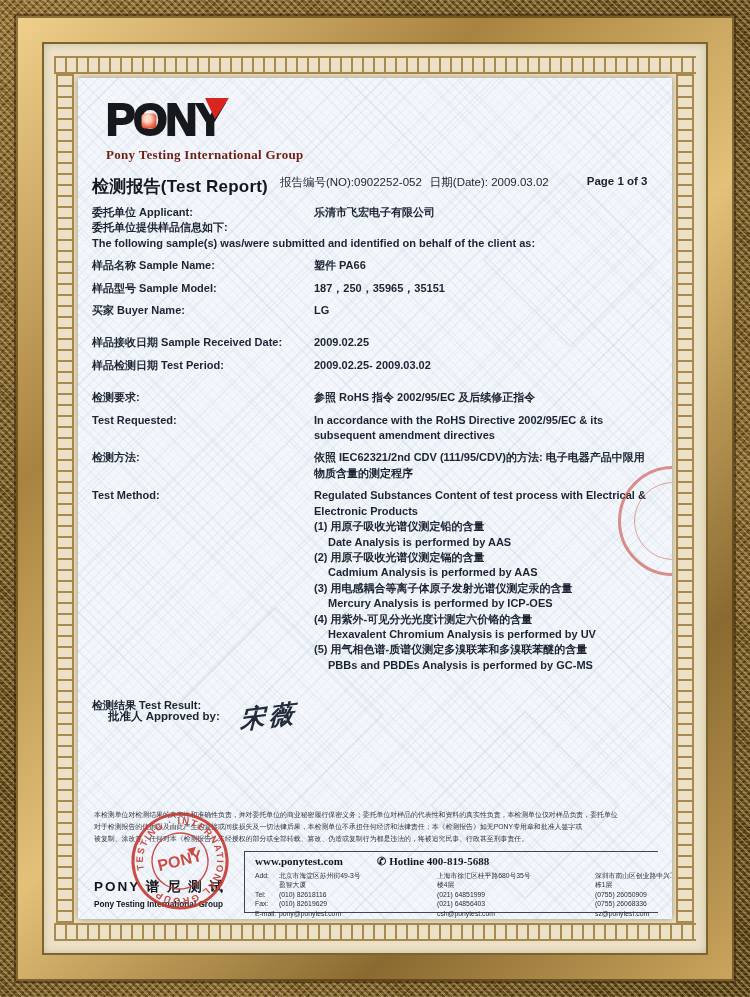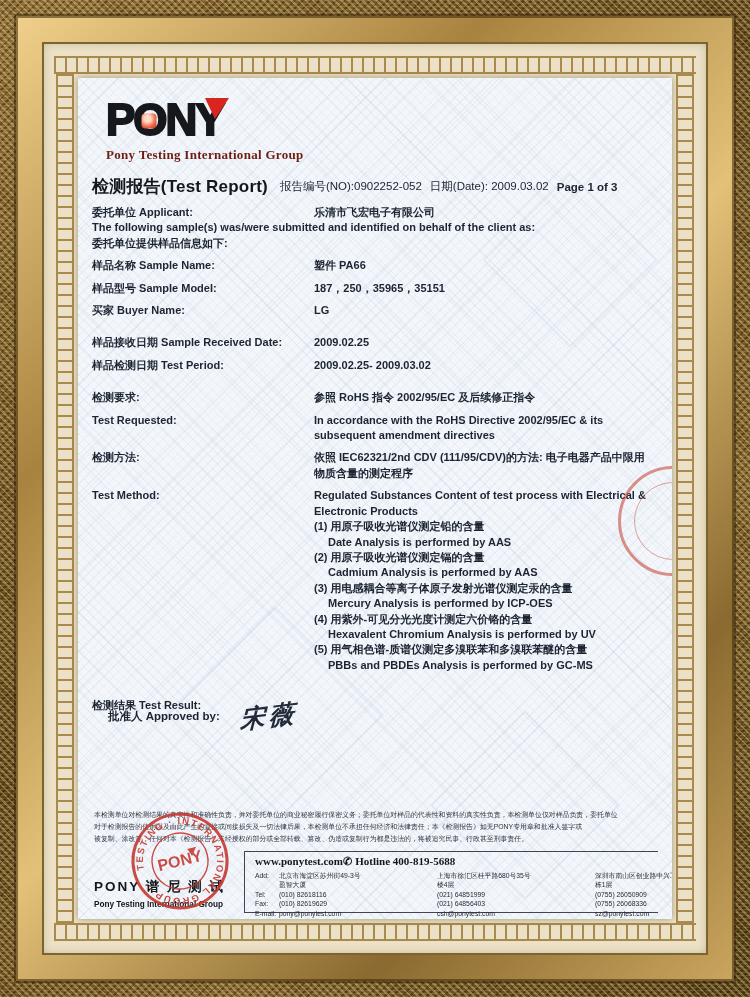--- a/index.html
+++ b/index.html
@@ -53,25 +53,25 @@
     -webkit-text-stroke:2px #16181c;display:flex;}
   .logo-letter{position:relative;display:inline-block;}
   .o-dot{position:absolute;left:50%;top:52%;width:15px;height:15px;border-radius:4px;
     transform:translate(-50%,-50%);
     background:radial-gradient(circle at 40% 35%, #ffd9c4 0 25%, #ef6a4e 60%, #c62b1c 100%);}
   .y-tri{position:absolute;top:0;right:-6px;line-height:0;}
   .logo-tagline{font-family:"Liberation Serif", serif;font-weight:bold;font-size:13px;
     color:#6e1d12;margin-top:5px;letter-spacing:.3px;}
 
   
-  .title-row{display:flex;align-items:center;margin:12px 16px 0 14px;white-space:nowrap;}
+  .title-row{display:flex;align-items:flex-start;margin:12px 16px 0 14px;white-space:nowrap;}
   .doc-title{font-size:17px;font-weight:bold;color:#14171c;letter-spacing:.2px;}
   .hdr-meta{font-size:11.5px;font-weight:normal;margin-left:12px;}
   .hdr-meta.date{margin-left:8px;}
-  .hdr-page{font-size:11.5px;font-weight:bold;padding-left:8px;}
+  .hdr-page{font-size:11.5px;font-weight:bold;margin-left:30px;padding-left:8px;}
 
   
   .rows{margin:3px 16px 0 14px;font-size:11px;line-height:15.4px;font-weight:bold;color:#1c2432;}
   .row{display:flex;margin-top:7px;}
   .row .lbl{width:222px;flex:none;}
   .row .val{flex:1;}
   .fullline{font-weight:bold;}
   .gap8{height:8px;}.gap10{height:10px;}
   .vlines div{white-space:nowrap;}
   .vlines .ind{padding-left:14px;}
@@ -88,21 +88,21 @@
     color:#2e3440;z-index:1;}
 
   
   .contacts{position:absolute;left:14px;right:14px;bottom:6px;height:62px;display:flex;z-index:1;}
   .c-left{width:152px;position:relative;}
   .brand-cn{position:absolute;bottom:17px;left:2px;font-size:13.5px;font-weight:bold;
     letter-spacing:2px;color:#14171c;white-space:nowrap;}
   .brand-en{position:absolute;bottom:4px;left:2px;font-size:8.2px;font-weight:bold;color:#14171c;white-space:nowrap;}
   .c-right{flex:1;border-top:1.5px solid #3e4652;border-bottom:1.5px solid #3e4652;
     border-left:1.5px solid #3e4652;padding:3px 0 2px 10px;}
-  .site-row{display:flex;align-items:baseline;font-family:"Liberation Serif", serif;
+  .site-row{display:flex;align-items:baseline;gap:34px;font-family:"Liberation Serif", serif;
     font-size:11px;font-weight:bold;color:#14171c;}
   .phone-ic{font-size:11px;margin-right:3px;}
   .c-grid{display:flex;margin-top:3px;font-size:6.8px;line-height:9.4px;color:#262c36;}
   .c-grid .clab{width:24px;flex:none;}
   .c-grid .ccol{width:152px;flex:none;padding-right:6px;}
   .c-grid .ccol.last{width:auto;}
   .addr{height:19px;}
 
   
   .stamp-big{position:absolute;left:52px;top:733px;width:100px;height:100px;opacity:.88;
@@ -145,22 +145,22 @@
     <span class="hdr-meta">报告编号(NO):0902252-052</span>
     <span class="hdr-meta date">日期(Date): 2009.03.02</span>
     <span class="hdr-page">Page 1 of 3</span>
   </div>
 
   <div class="rows">
     <div class="row">
       <span class="lbl">委托单位 Applicant:</span>
       <span class="val">乐清市飞宏电子有限公司</span>
     </div>
+    <div class="fullline">委托单位提供样品信息如下:</div>
     <div class="fullline">The following sample(s) was/were submitted and identified on behalf of the client as:</div>
-    <div class="fullline">委托单位提供样品信息如下:</div>
     <div class="row">
       <span class="lbl">样品名称 Sample Name:</span>
       <span class="val">塑件 PA66</span>
     </div>
     <div class="row">
       <span class="lbl">样品型号 Sample Model:</span>
       <span class="val">187，250，35965，35151</span>
     </div>
     <div class="row">
       <span class="lbl">买家 Buyer Name:</span>

